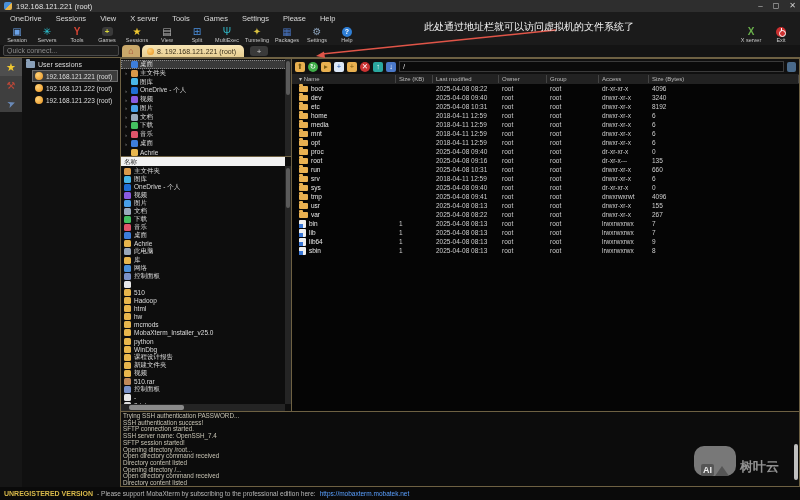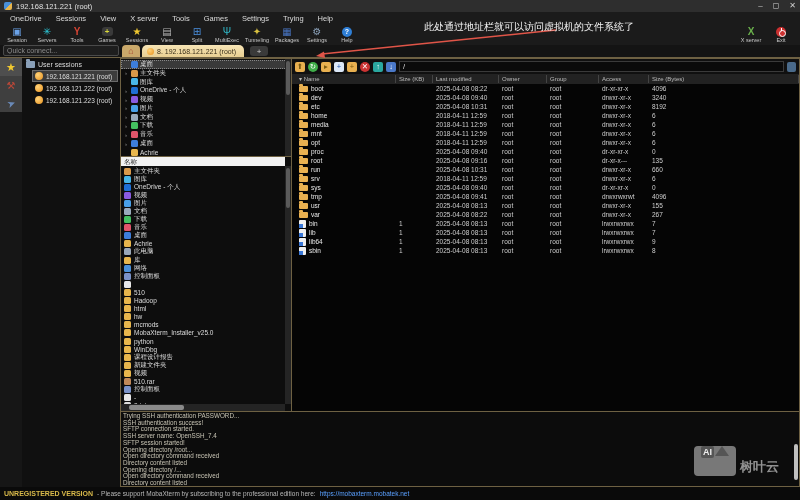--- a/index.html
+++ b/index.html
@@ -108,21 +108,21 @@
   
   .statusbar { height:13px; background:#0a0a0a; display:flex; align-items:center; padding-left:4px; gap:4px; flex:none; }
   .statusbar .ver { font-size:7px; font-weight:bold; color:#d8b94a; }
   .statusbar .msg { font-size:6.5px; color:#b8b8b8; }
   .statusbar .lnk { font-size:6.5px; color:#5aa0ff; }
 
   
   .arrow-svg { position:absolute; left:0; top:0; width:800px; height:500px; pointer-events:none; }
   .annotation-text { position:absolute; left:424px; top:20px; font-size:10px; color:#f5f5f5; white-space:nowrap; pointer-events:none;text-align:center; }
   .wm-text { position:absolute; left:596px; top:472px; font-size:16px; color:rgba(195,195,195,0.85); pointer-events:none; white-space:nowrap; }
-  .wm-logo { position:absolute; left:694px; top:446px; width:42px; height:30px; background:rgba(140,140,140,0.85); border-radius:4px; pointer-events:none; display:flex; align-items:flex-start; justify-content:center; gap:1px; }
+  .wm-logo { position:absolute; left:694px; top:446px; width:42px; height:30px; background:rgba(140,140,140,0.85); border-radius:10px; pointer-events:none; display:flex; align-items:flex-end; justify-content:center; gap:1px; }
   .wm-logo .ai { background:#555; color:#eee; font-size:9px; font-weight:bold; padding:1px 2px; border-radius:2px; }
   .wm-logo .mt { width:0; height:0; border-left:7px solid transparent; border-right:7px solid transparent; border-bottom:10px solid #555; }
   .wm-brand { position:absolute; left:740px; top:458px; font-size:13px; font-weight:bold; color:rgba(160,160,160,0.9); pointer-events:none; }
 </style>
 </head>
 <body>
 
 <div class="app">
 
   <div class="titlebar">
@@ -136,21 +136,21 @@
   </div>
 
   <div class="menubar" id="menubar">
       <span>OneDrive</span>
       <span>Sessions</span>
       <span>View</span>
       <span>X server</span>
       <span>Tools</span>
       <span>Games</span>
       <span>Settings</span>
-      <span>Trying</span>
+      <span>Please</span>
       <span>Help</span>
     </div>
 
   <div class="toolbar">
     <div class="tb-left" id="tbleft">
         <div class="tbtn">
           <div class="big-ic" style="color: rgb(106, 162, 232);">▣</div>
           <span class="lbl">Session</span>
         </div>
         <div class="tbtn">

